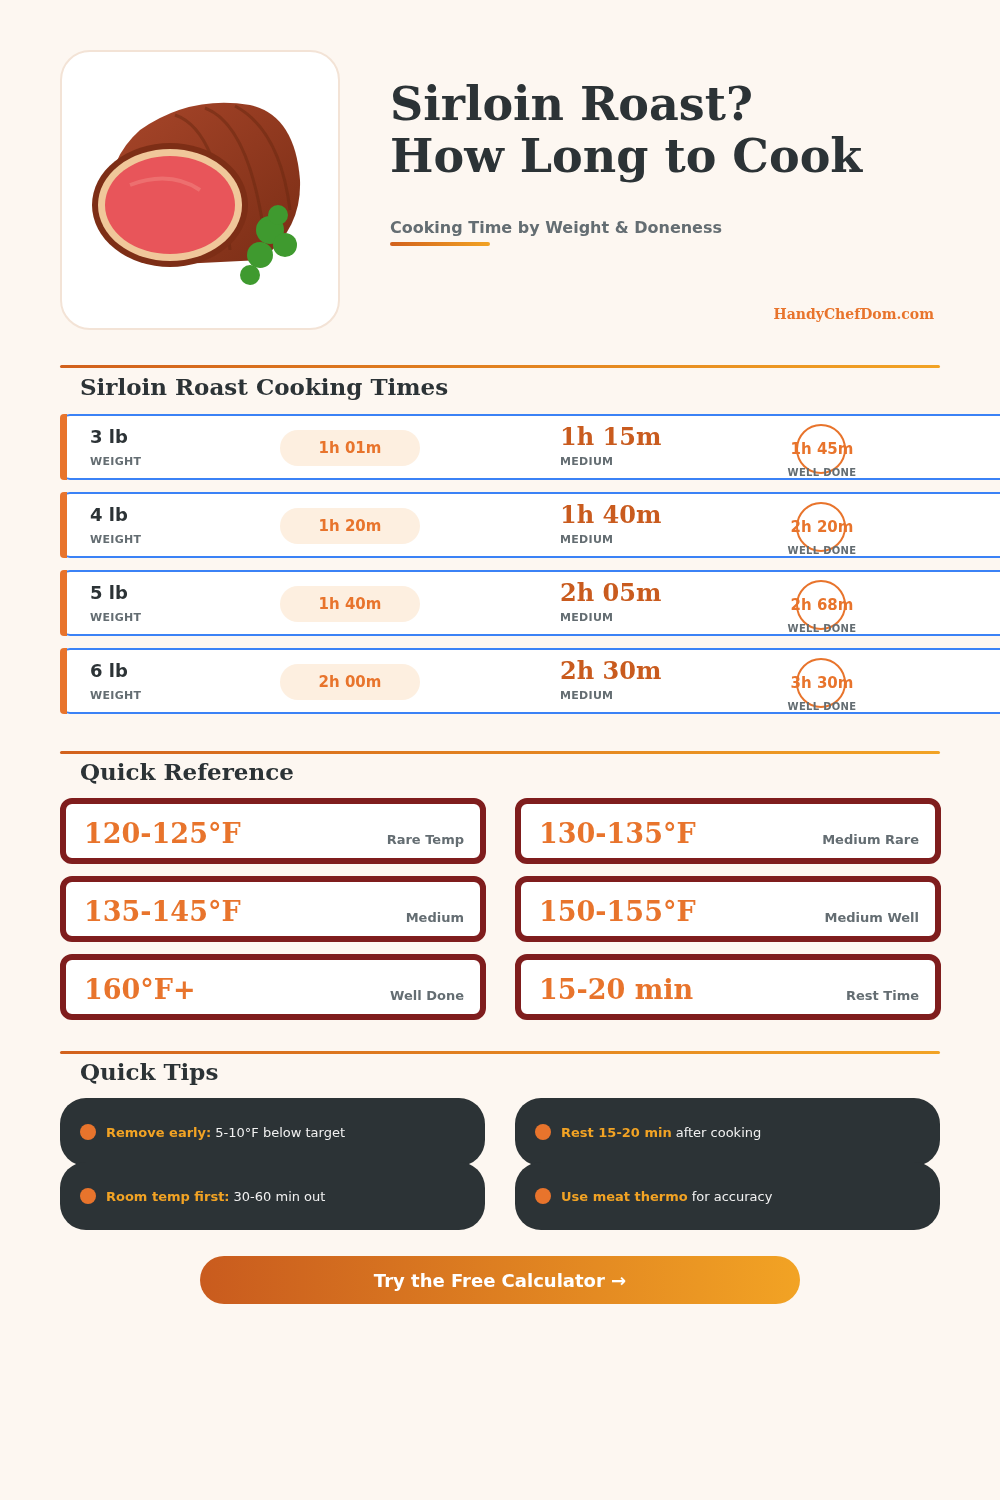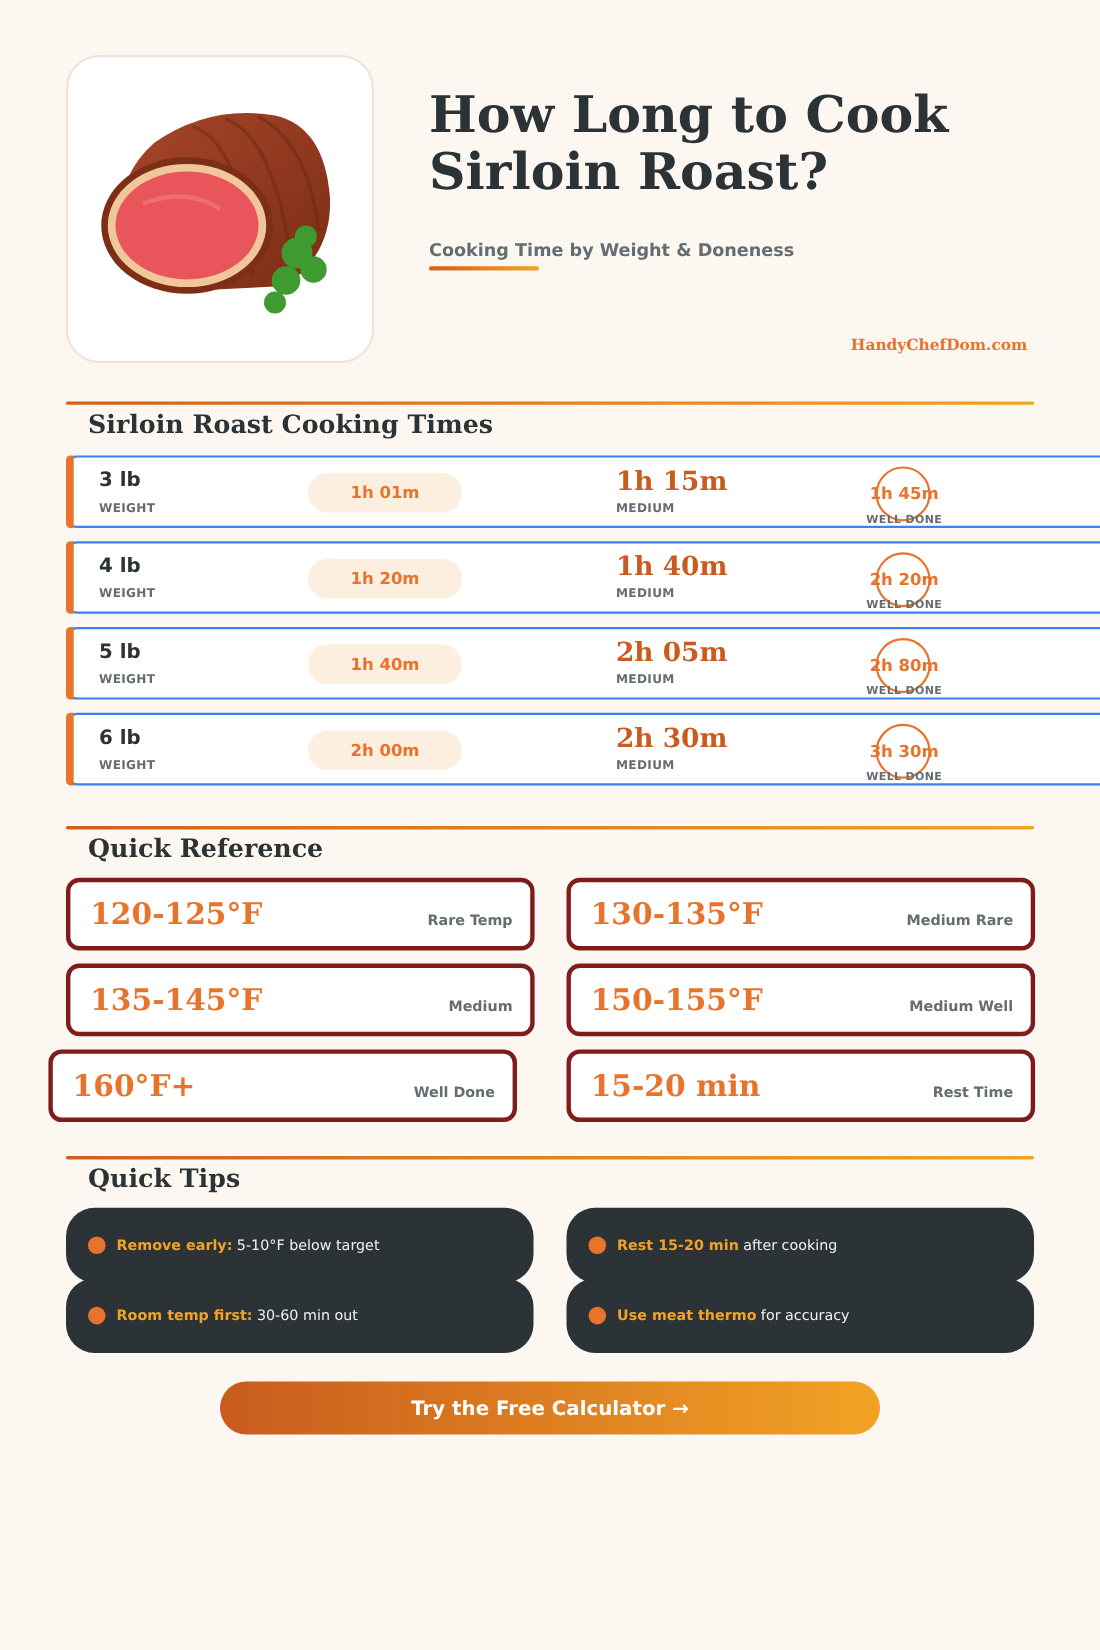--- a/index.html
+++ b/index.html
@@ -67,21 +67,21 @@
     position: absolute; left: 734px; top: 8px; width: 50px; height: 50px;
     border: 2px solid #e8742c; border-radius: 50%;
   }
   .row .well {
     position: absolute; left: 700px; top: 24px; width: 120px; text-align: center;
     font-size: 15px; font-weight: bold; color: #e8742c;
   }
   .row .well-label { position: absolute; left: 700px; top: 51px; width: 120px; text-align: center; font-size: 10px; }
   .ref-card {
     position: absolute; width: 426px; height: 66px;
-    background: #fff; border: 4px solid #7f1d1d; border-radius: 12px;
+    background: #fff; border: 6px solid #7f1d1d; border-radius: 12px;
   }
   .ref-card .val {
     position: absolute; left: 18px; top: 14px;
     font-family: "DejaVu Serif", serif; font-weight: bold; font-size: 27px; color: #e8742c;
   }
   .ref-card .lbl {
     position: absolute; right: 16px; top: 28px;
     font-size: 13px; font-weight: bold; color: #646d72;
   }
   .tip {
@@ -122,22 +122,22 @@
       <circle cx="190" cy="140" r="14"></circle>
         <circle cx="205" cy="155" r="12"></circle>
       <circle cx="180" cy="165" r="13"></circle>
         <circle cx="198" cy="125" r="10"></circle>
       <circle cx="170" cy="185" r="10"></circle>
     </g>
   </svg>
 </div>
 
 <div class="title">
+  <div>Sirloin Roast?</div>
   <div>How Long to Cook</div>
-  <div>Sirloin Roast?</div>
 </div>
 <div class="subtitle">Cooking Time by Weight &amp; Doneness</div>
 <div class="subtitle-bar"></div>
 <div class="brand">HandyChefDom.com</div>
 
 <div class="divider" style="top:365px"></div>
 <div class="section-title" style="top:373px">Sirloin Roast Cooking Times</div>
 
 <div class="row" style="top:414px">
   <div class="weight">3 lb</div>
@@ -159,21 +159,21 @@
   <div class="well">2h 20m</div>
   <div class="small-label well-label">WELL DONE</div>
 </div>
 <div class="row" style="top:570px">
   <div class="weight">5 lb</div>
   <div class="small-label weight-label">WEIGHT</div>
   <div class="rare-pill">1h 40m</div>
   <div class="medium">2h 05m</div>
   <div class="small-label medium-label">MEDIUM</div>
   <div class="well-circle"></div>
-  <div class="well">2h 80m</div>
+  <div class="well">2h 68m</div>
   <div class="small-label well-label">WELL DONE</div>
 </div>
 <div class="row" style="top:648px">
   <div class="weight">6 lb</div>
   <div class="small-label weight-label">WEIGHT</div>
   <div class="rare-pill">2h 00m</div>
   <div class="medium">2h 30m</div>
   <div class="small-label medium-label">MEDIUM</div>
   <div class="well-circle"></div>
   <div class="well">3h 30m</div>
@@ -192,21 +192,21 @@
   <div class="lbl">Medium Rare</div>
 </div>
 <div class="ref-card" style="left:60px;top:876px">
   <div class="val">135-145°F</div>
   <div class="lbl">Medium</div>
 </div>
 <div class="ref-card" style="left:515px;top:876px">
   <div class="val">150-155°F</div>
   <div class="lbl">Medium Well</div>
 </div>
-<div class="ref-card" style="left:44px;top:954px">
+<div class="ref-card" style="left:60px;top:954px">
   <div class="val">160°F+</div>
   <div class="lbl">Well Done</div>
 </div>
 <div class="ref-card" style="left:515px;top:954px">
   <div class="val">15-20 min</div>
   <div class="lbl">Rest Time</div>
 </div>
 
 <div class="divider" style="top:1051px"></div>
 <div class="section-title" style="top:1058px">Quick Tips</div>

